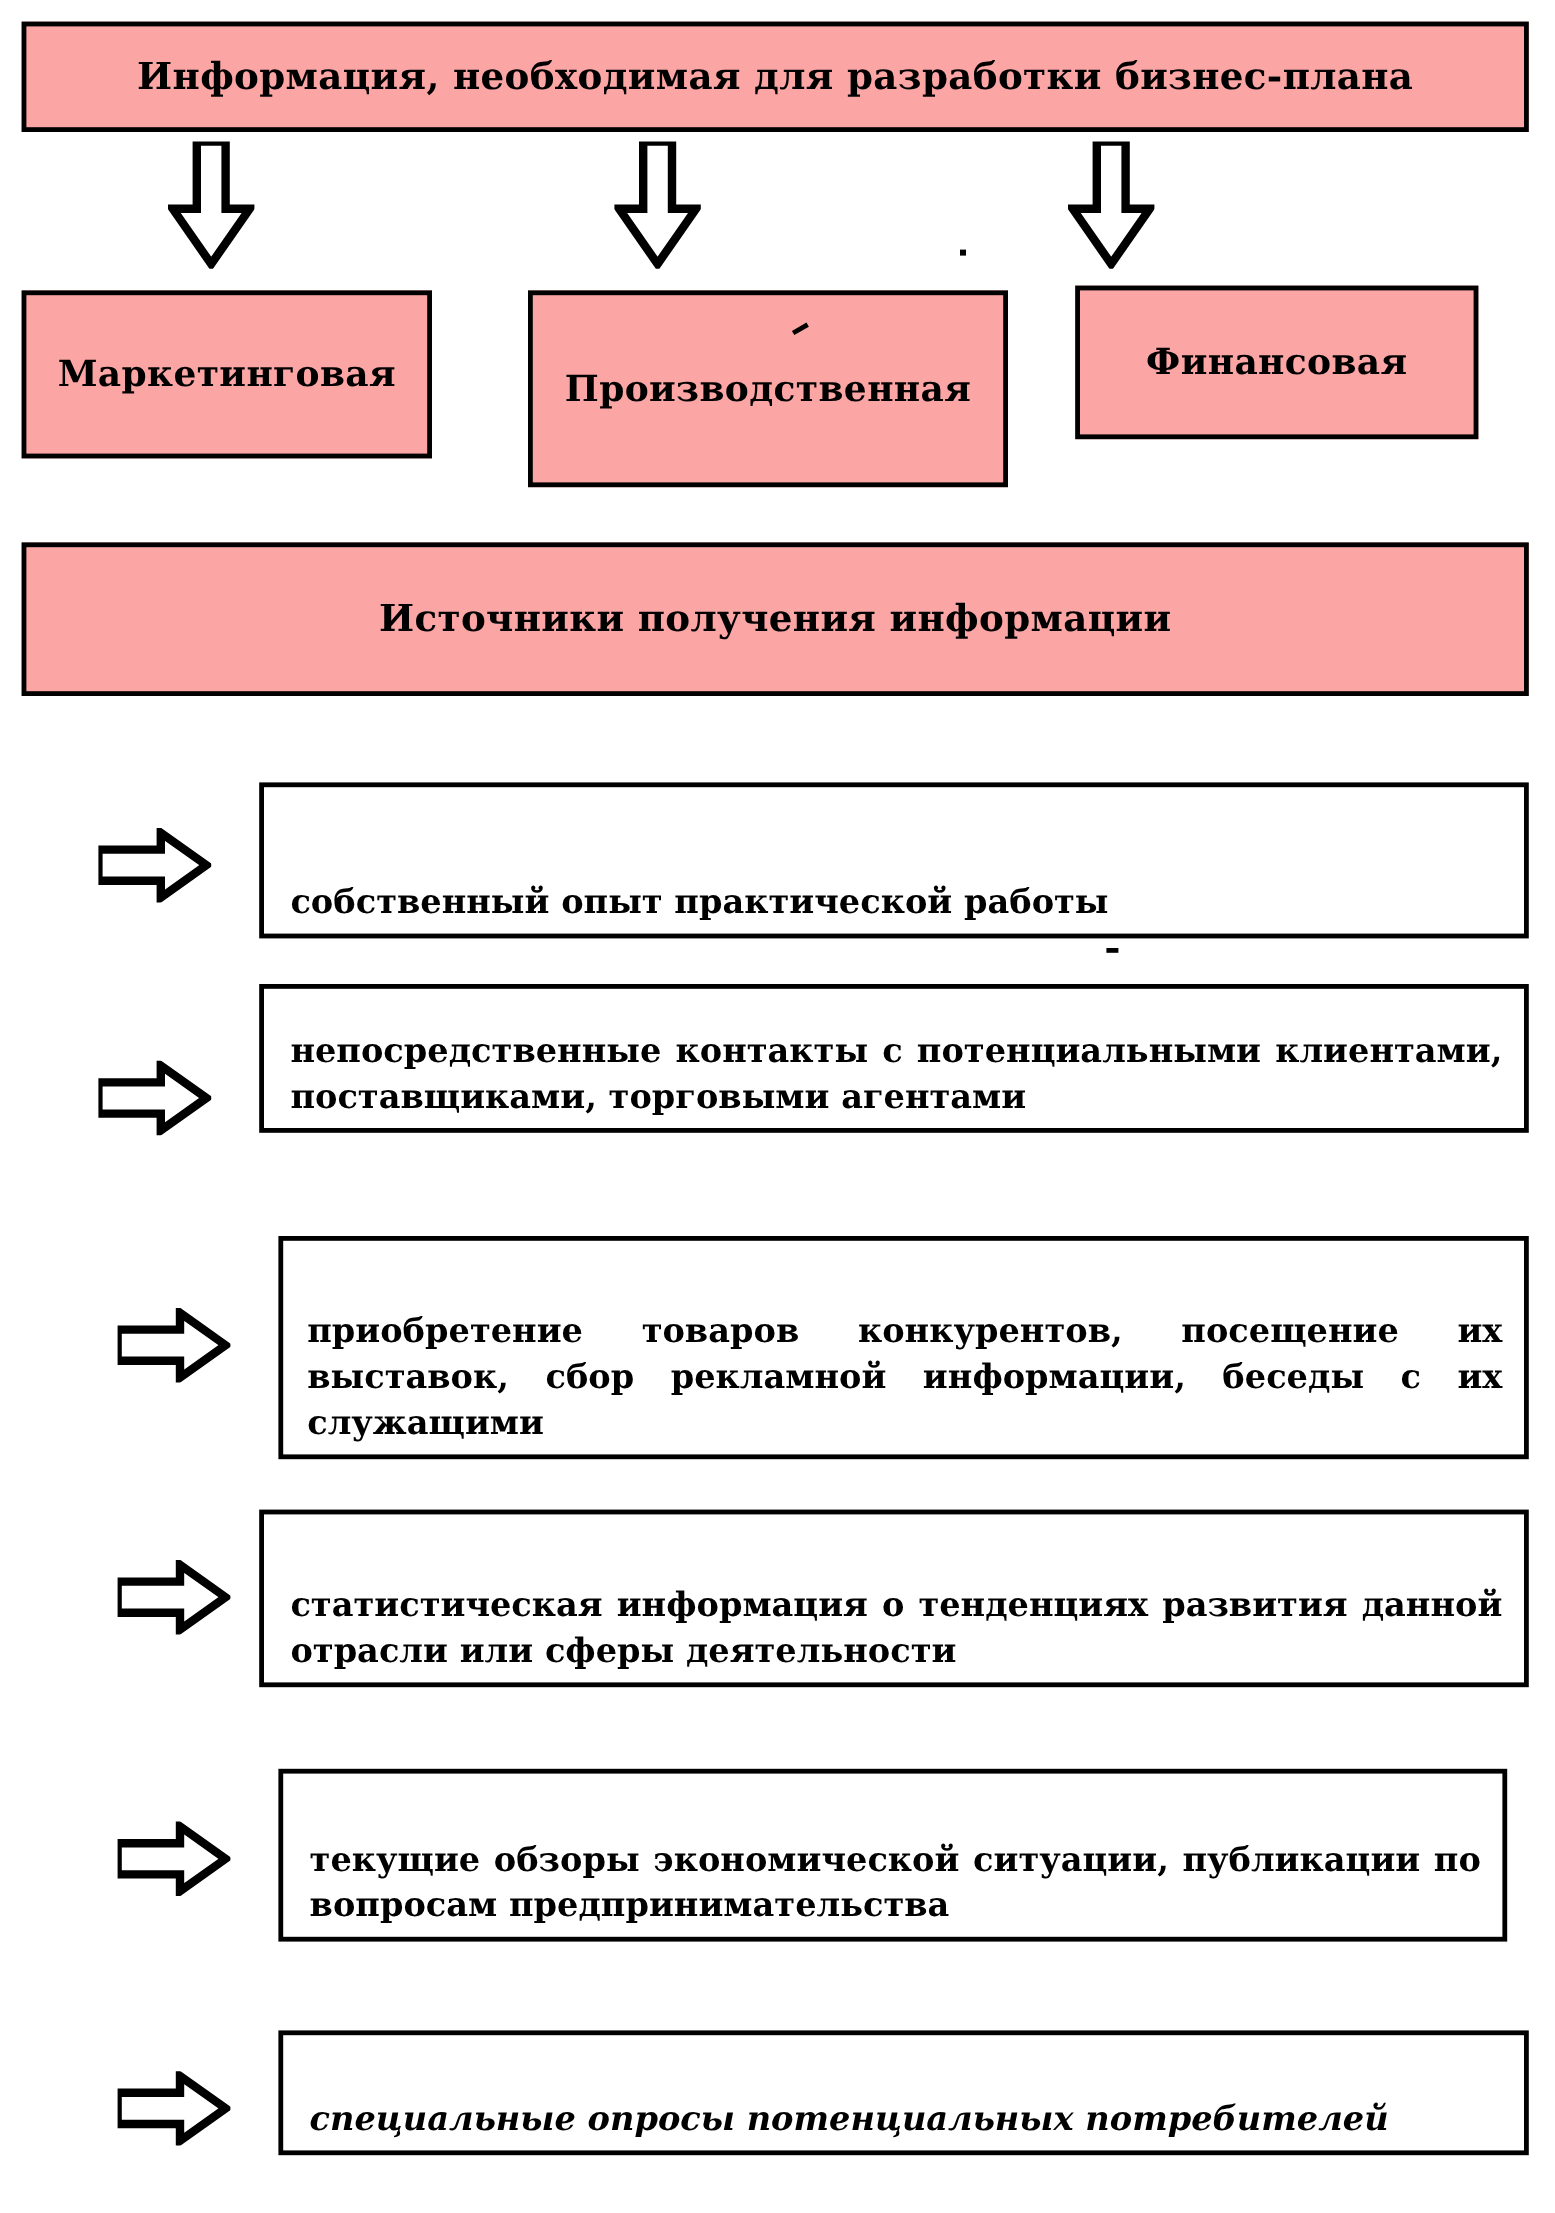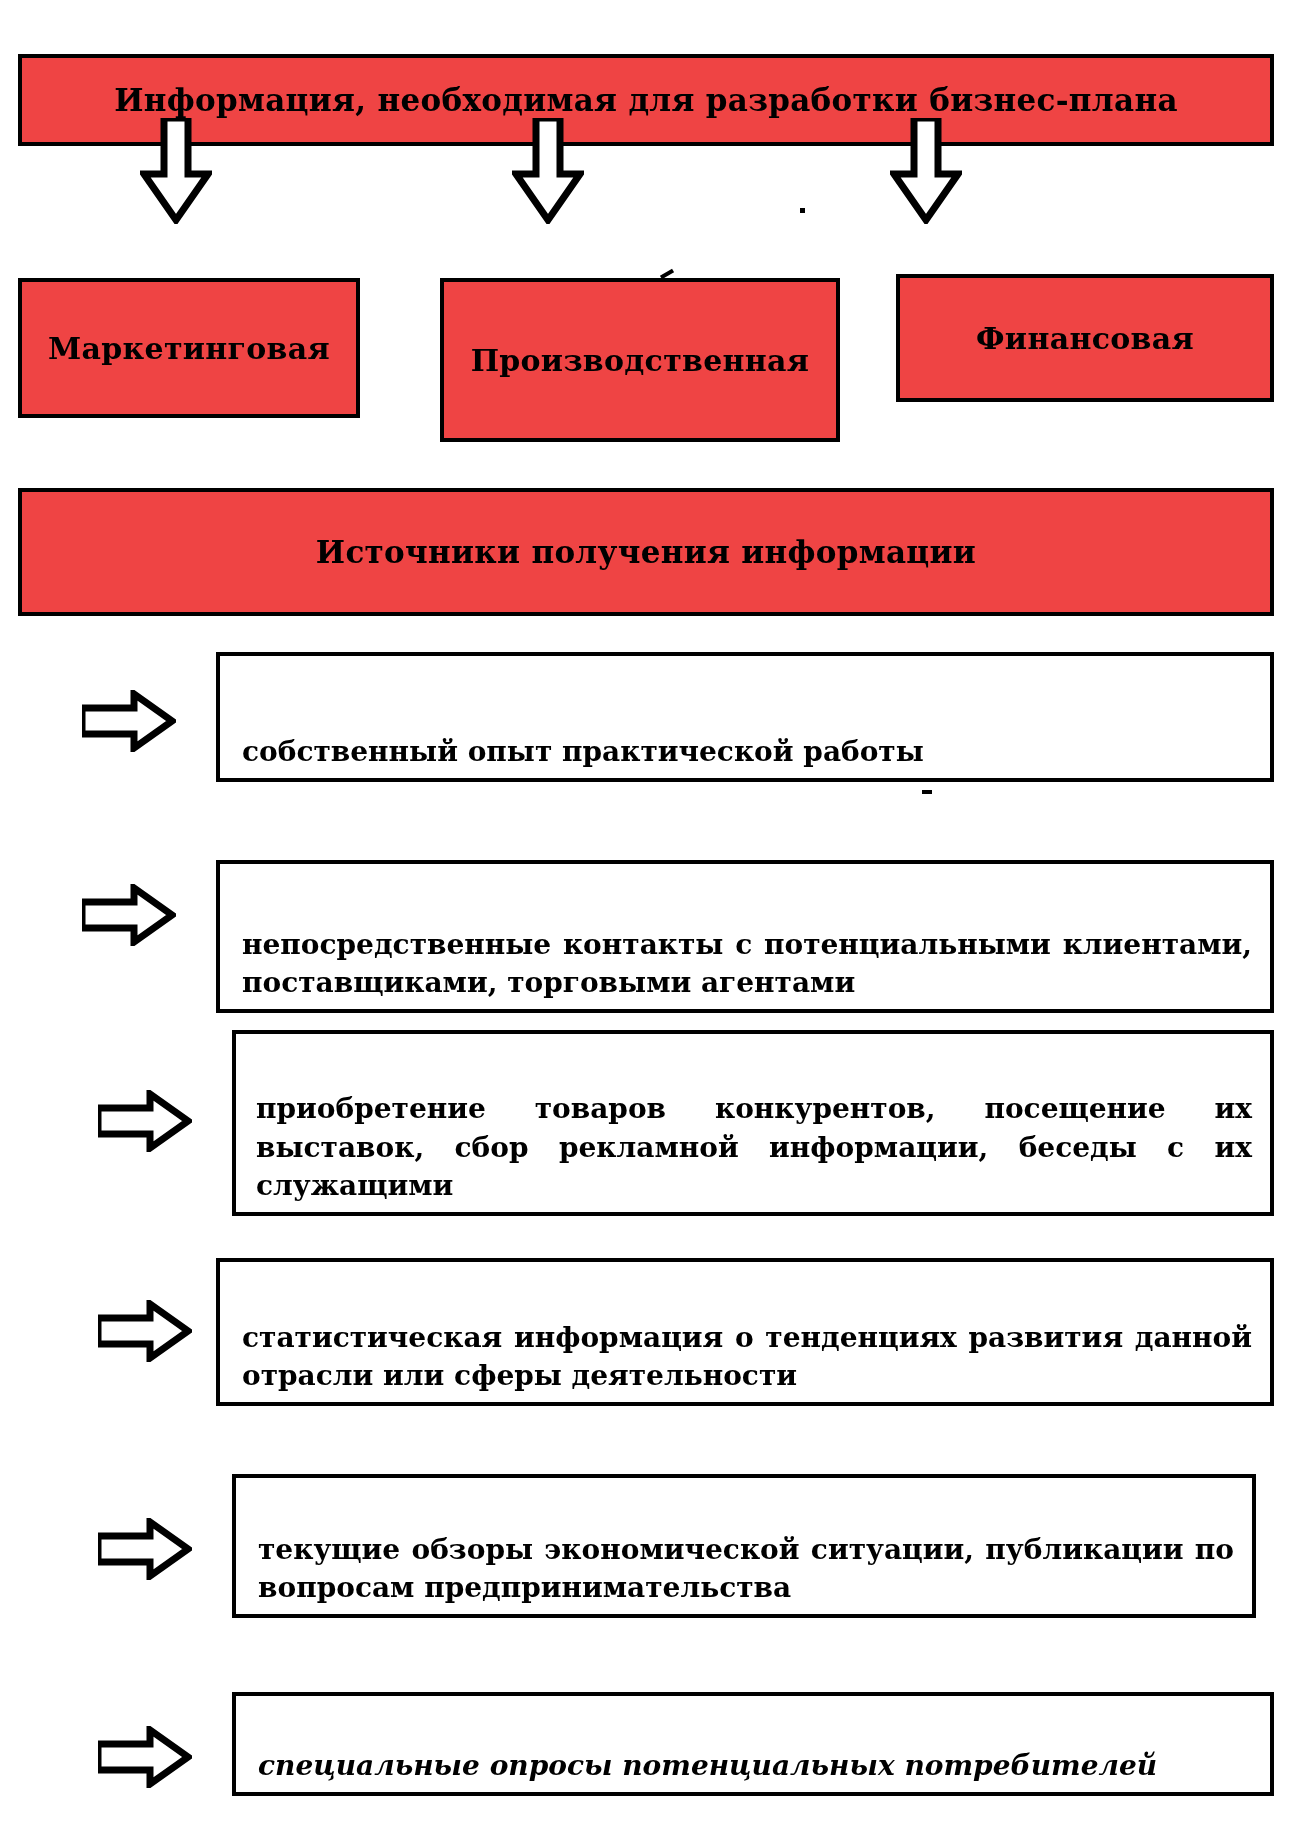--- a/index.html
+++ b/index.html
@@ -20,29 +20,28 @@
     position: absolute;
     left: 0; top: 0;
     width: 1296px;
     height: 1844px;
   }
 
   
   .box {
     position: absolute;
     border: 4px solid #000;
-    background: #ef4444;
+    background: #fca5a5;
     box-sizing: border-box;
     display: flex;
     align-items: center;
     justify-content: center;
     text-align: left;
     font-weight: 700;
     letter-spacing: 0.3px;
-    margin-top: 36px;
   }
 
   
   #title-box {
     left: 18px;
     top: 18px;
     width: 1256px;
     height: 92px;
     font-size: 31px;
   }
@@ -58,21 +57,21 @@
   #cat-1 {
     left: 440px;
     top: 242px;
     width: 400px;
     height: 164px;
     font-size: 30px;
   }
   #cat-2 {
     left: 896px;
     top: 238px;
-    width: 378px;
+    width: 336px;
     height: 128px;
     font-size: 30px;
   }
 
   
   #sources-box {
     left: 18px;
     top: 452px;
     width: 1256px;
     height: 128px;
@@ -96,21 +95,21 @@
   .item-box .txt {
     display: block;
     width: 100%;
   }
   .just .txt {
     text-align: justify;
     text-align-last: left;
   }
 
   #item-0 { left: 216px; top: 652px;  width: 1058px; height: 130px; }
-  #item-1 { left: 216px; top: 860px;  width: 1058px; height: 153px; }
+  #item-1 { left: 216px; top: 820px;  width: 1058px; height: 124px; }
   #item-2 { left: 232px; top: 1030px; width: 1042px; height: 186px; padding-left: 20px; }
   #item-3 { left: 216px; top: 1258px; width: 1058px; height: 148px; }
   #item-4 { left: 232px; top: 1474px; width: 1024px; height: 144px; }
   #item-5 { left: 232px; top: 1692px; width: 1042px; height: 104px; font-style: italic; }
 
   
   .arrow {
     position: absolute;
   }
   .arrow svg { display: block; }

